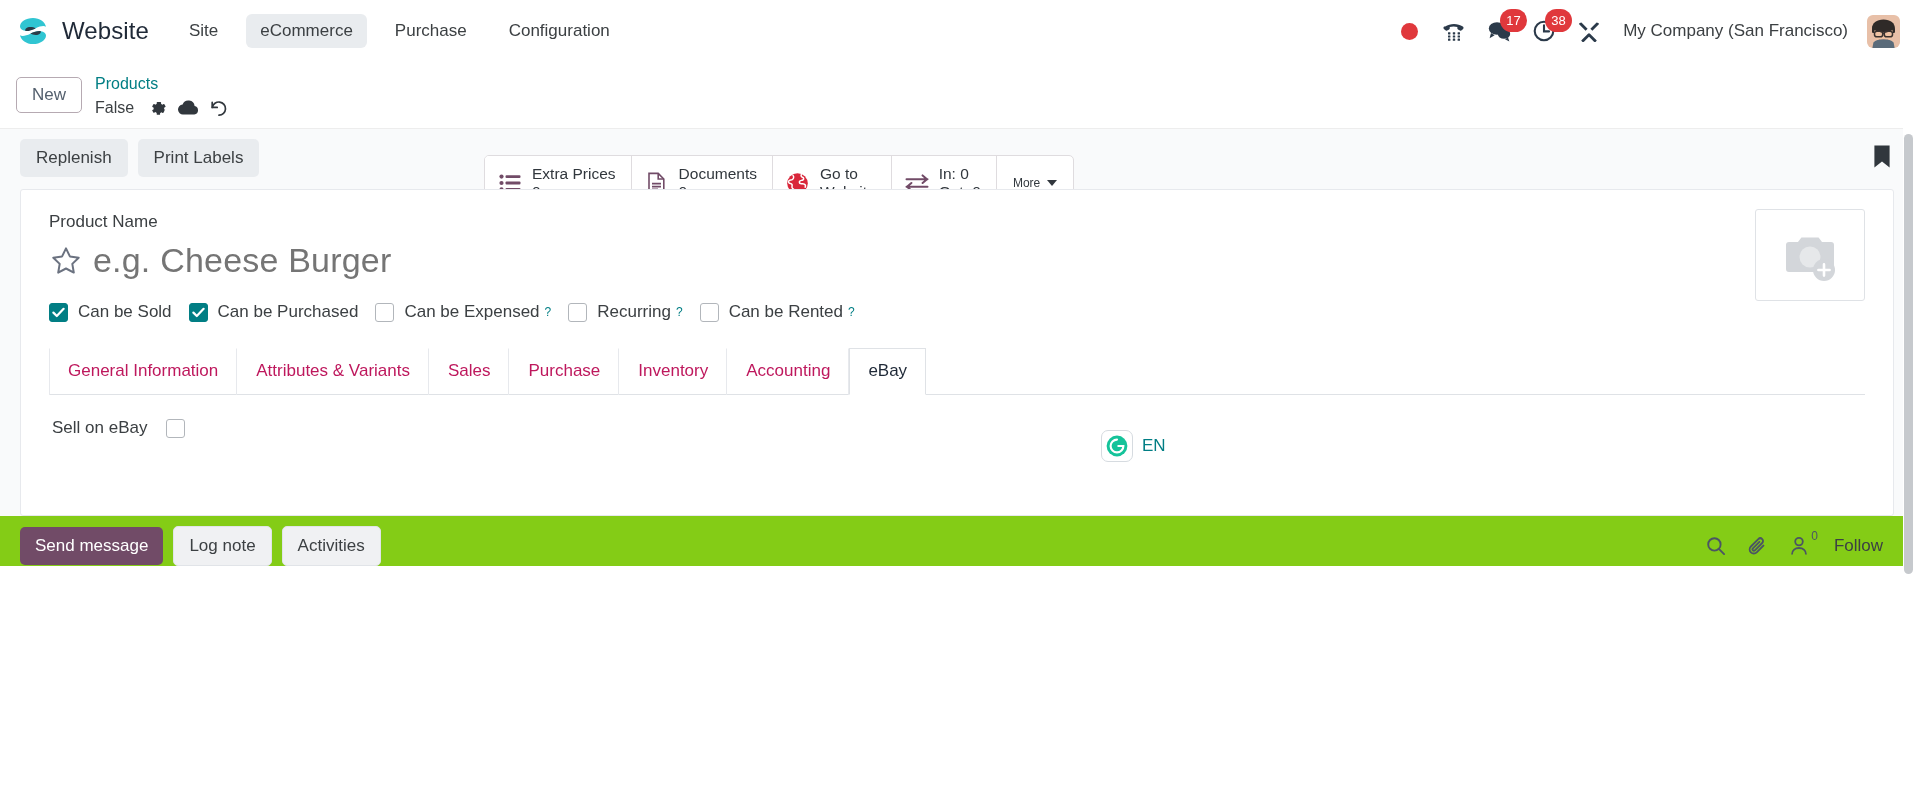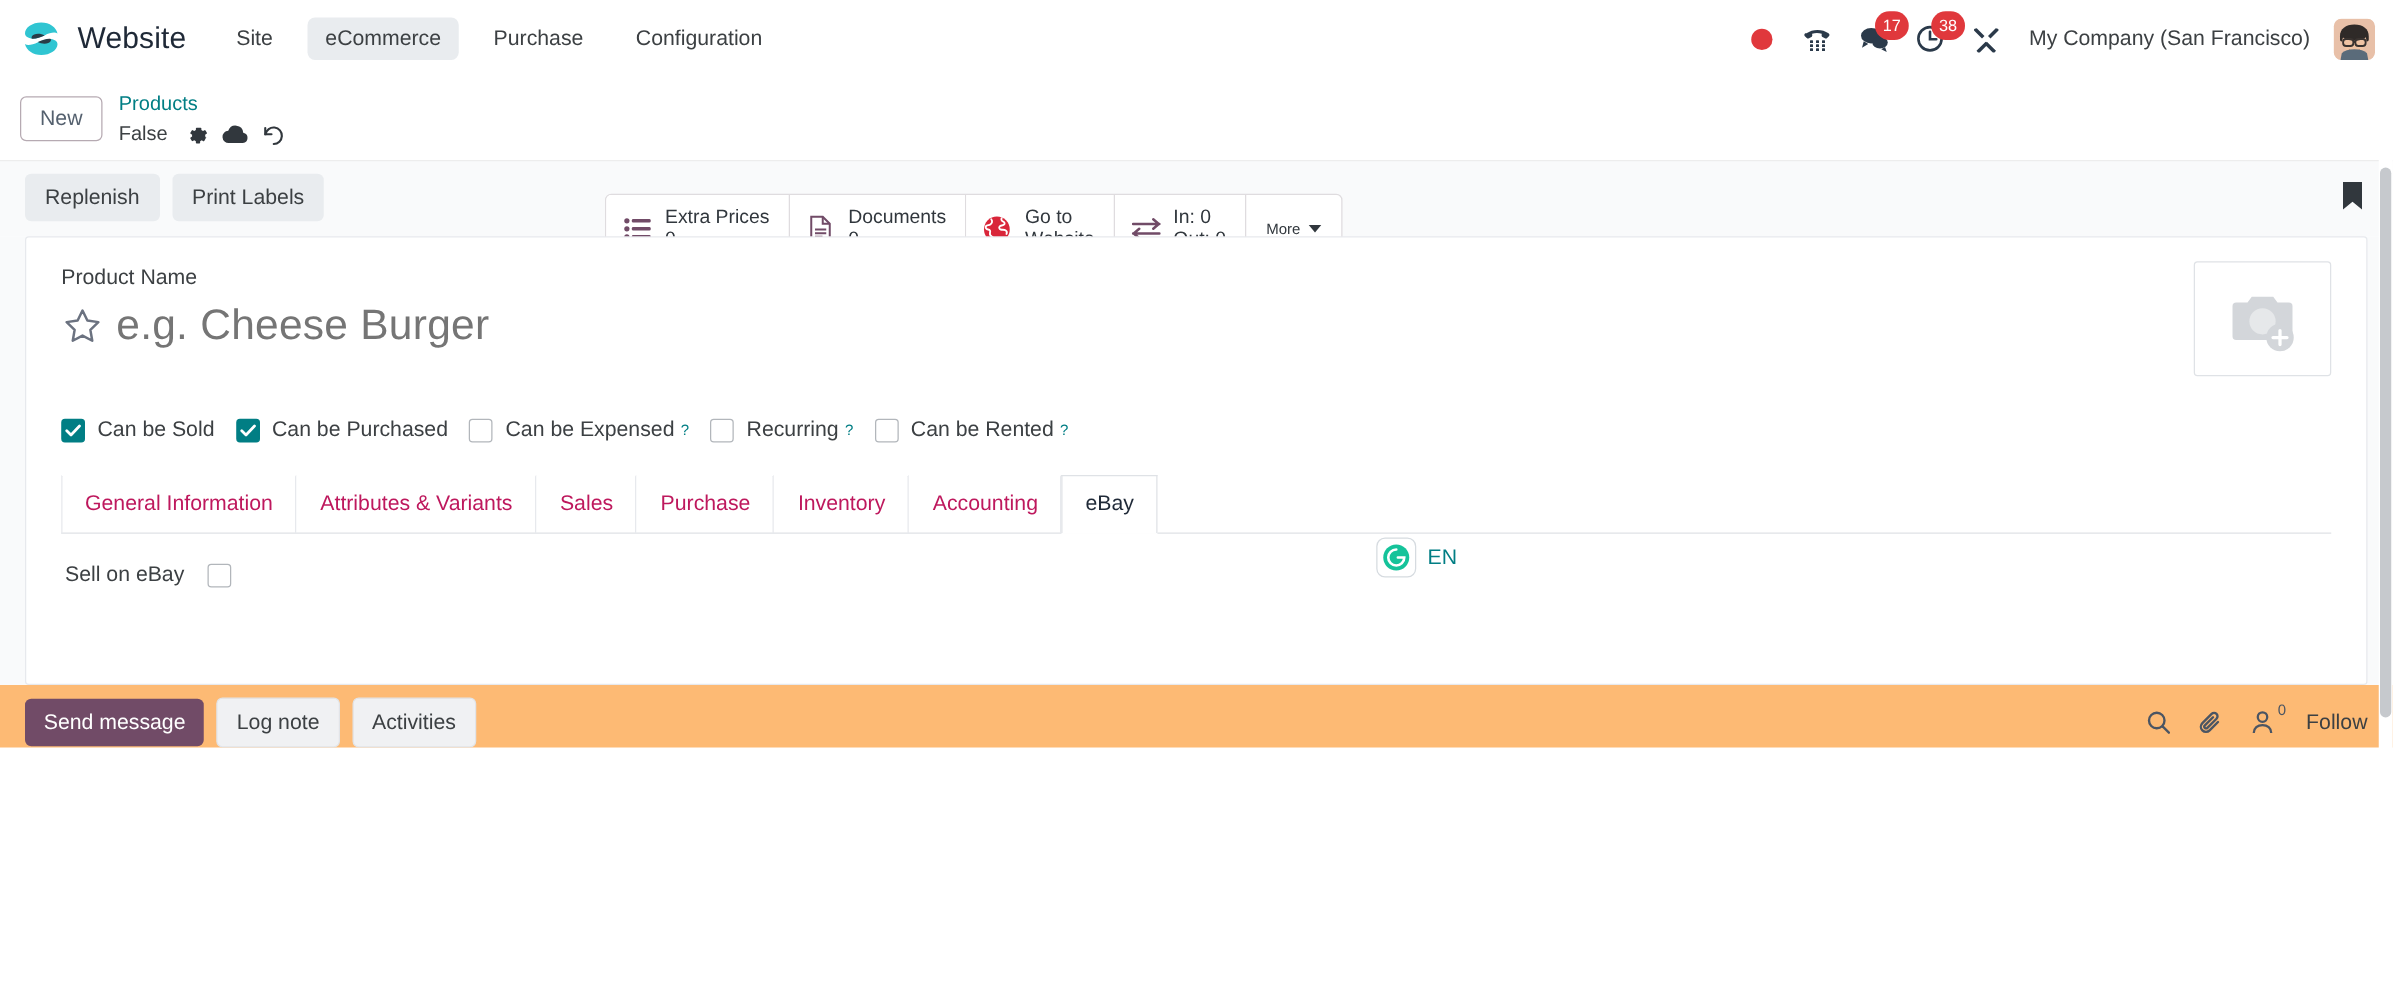--- a/index.html
+++ b/index.html
@@ -166,21 +166,21 @@
   .img-ph {
     position:absolute; right:28px; top:19px;
     width:110px; height:92px;
     border:1px solid #dfe2e6;
     border-radius:3px;
     display:flex; align-items:center; justify-content:center;
     background:#fff;
     cursor:pointer;
   }
   .cb-row { display:flex; align-items:center; margin-top:22px; gap:0; }
-  .cb-item { display:flex; align-items:center; margin-right:17px;margin-top:32px; }
+  .cb-item { display:flex; align-items:center; margin-right:17px; }
   .cbx {
     width:19px;height:19px;border-radius:3px;flex:0 0 auto;
     border:1px solid #b2b6bb;background:#fff;
     display:flex;align-items:center;justify-content:center;
     cursor:pointer;
   }
   .cbx.on { background:#017e84; border-color:#017e84; }
   .cb-label { font-size:17px; color:#3c4043; margin-left:10px; cursor:pointer; }
   .help-q { font-size:12px; color:#017e84; margin-left:5px; vertical-align:super; cursor:pointer; }
   
@@ -201,21 +201,21 @@
   .tab.active {
     border-color:#dfe2e6;
     border-bottom:1px solid #fff;
     background:#fff;
     color:#1f2937;
   }
   .tabpane { padding:23px 3px; min-height:104px; }
   .inline-field { display:flex; align-items:center; gap:19px; }
   .inline-label { font-size:17px; color:#3c4043; }
   
-  .chatter { padding:10px 20px 0 20px; background:#fdba74; }
+  .chatter { padding:10px 31px 0 20px; background:#84cc16; }
   .chatter-bar { display:flex; align-items:center; gap:10px; }
   .ch-btn {
     font-size:17px; padding:9px 15px; border-radius:5px; cursor:pointer;
     border:none; font-family:"Liberation Sans", sans-serif;
   }
   .ch-btn.primary { background:#714b67; color:#fff; }
   .ch-btn.ghost { background:#f0f1f3; color:#3c4043; border:1px solid #e1e4e8; }
   .ch-right { margin-left:auto; display:flex; align-items:center; gap:22px; }
   .ch-ico { cursor:pointer; display:flex; align-items:center; color:#4b5563; position:relative; }
   .follower-count { font-size:12px; color:#4b5563; position:absolute; top:-7px; right:-10px; }

